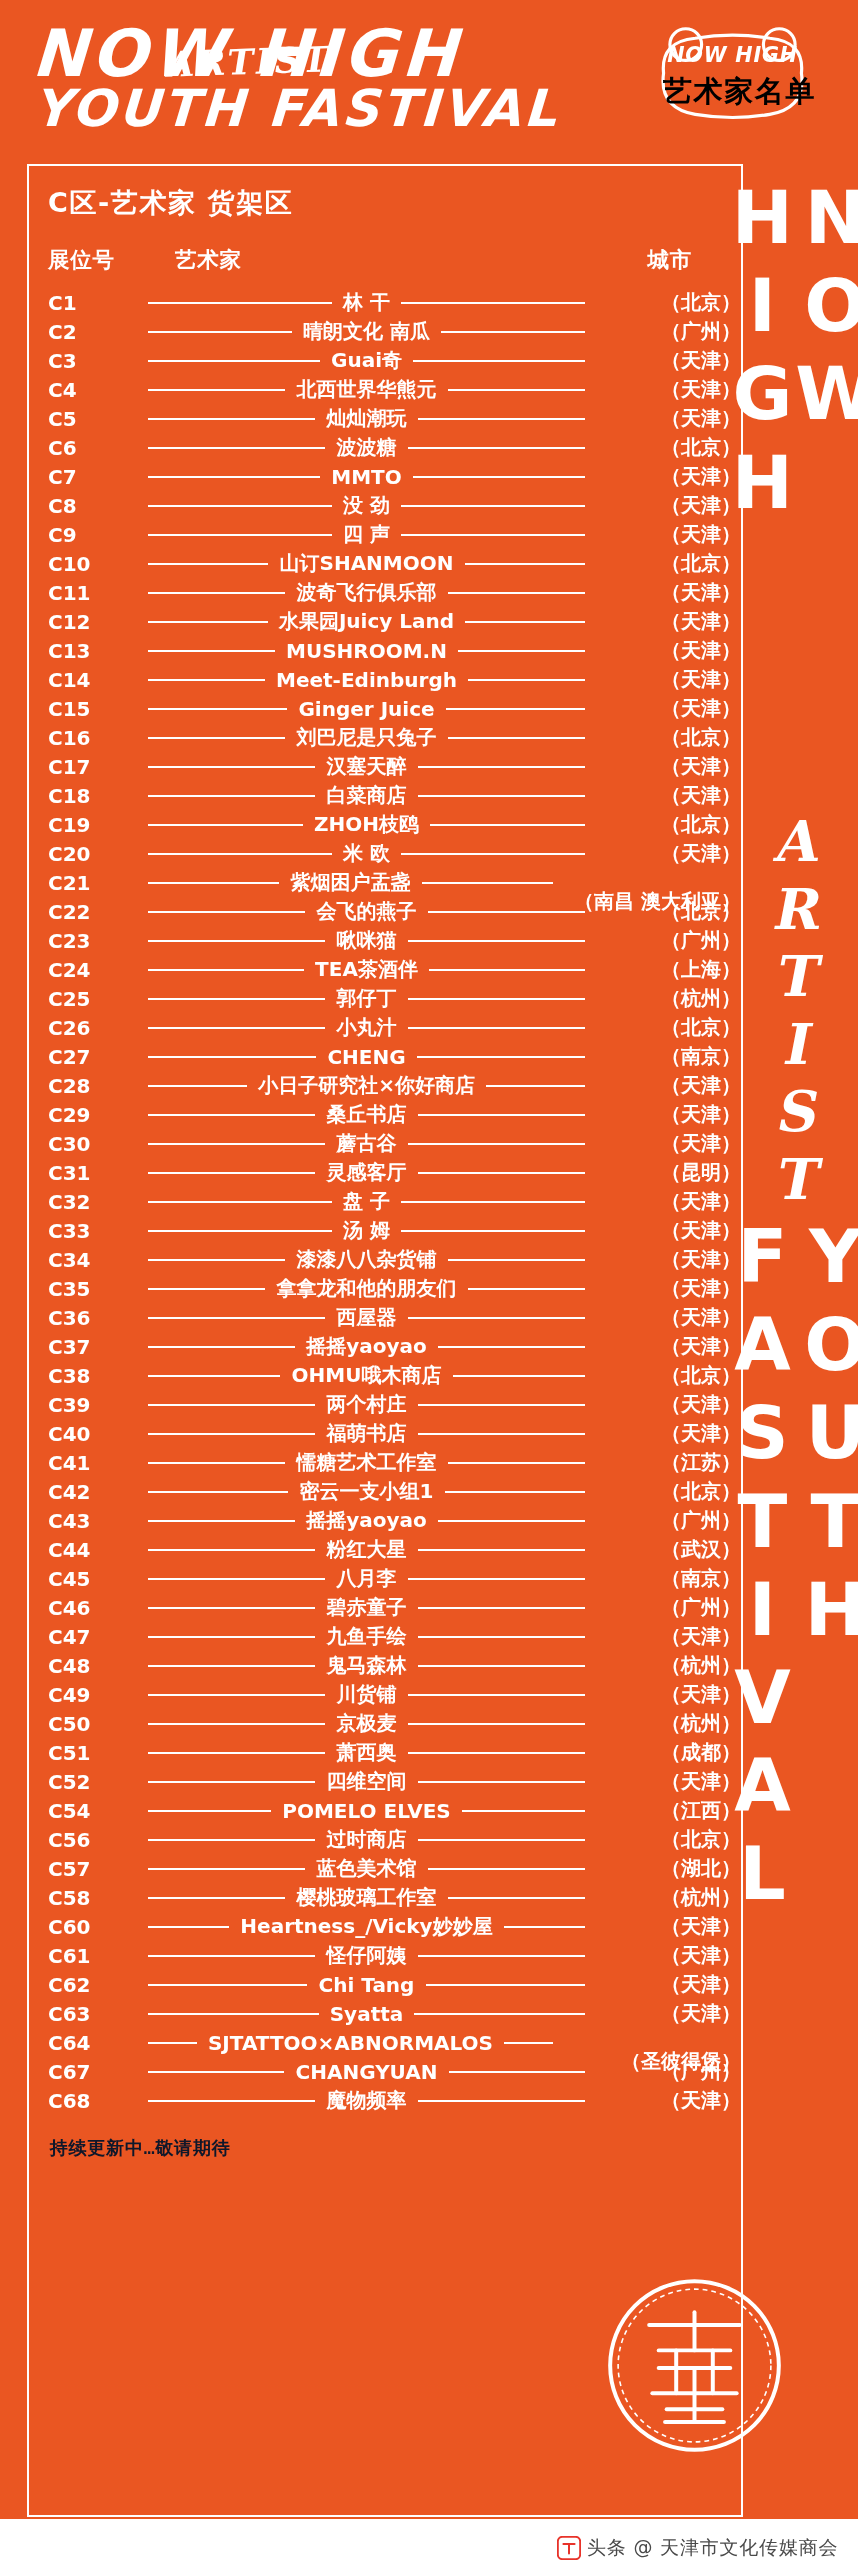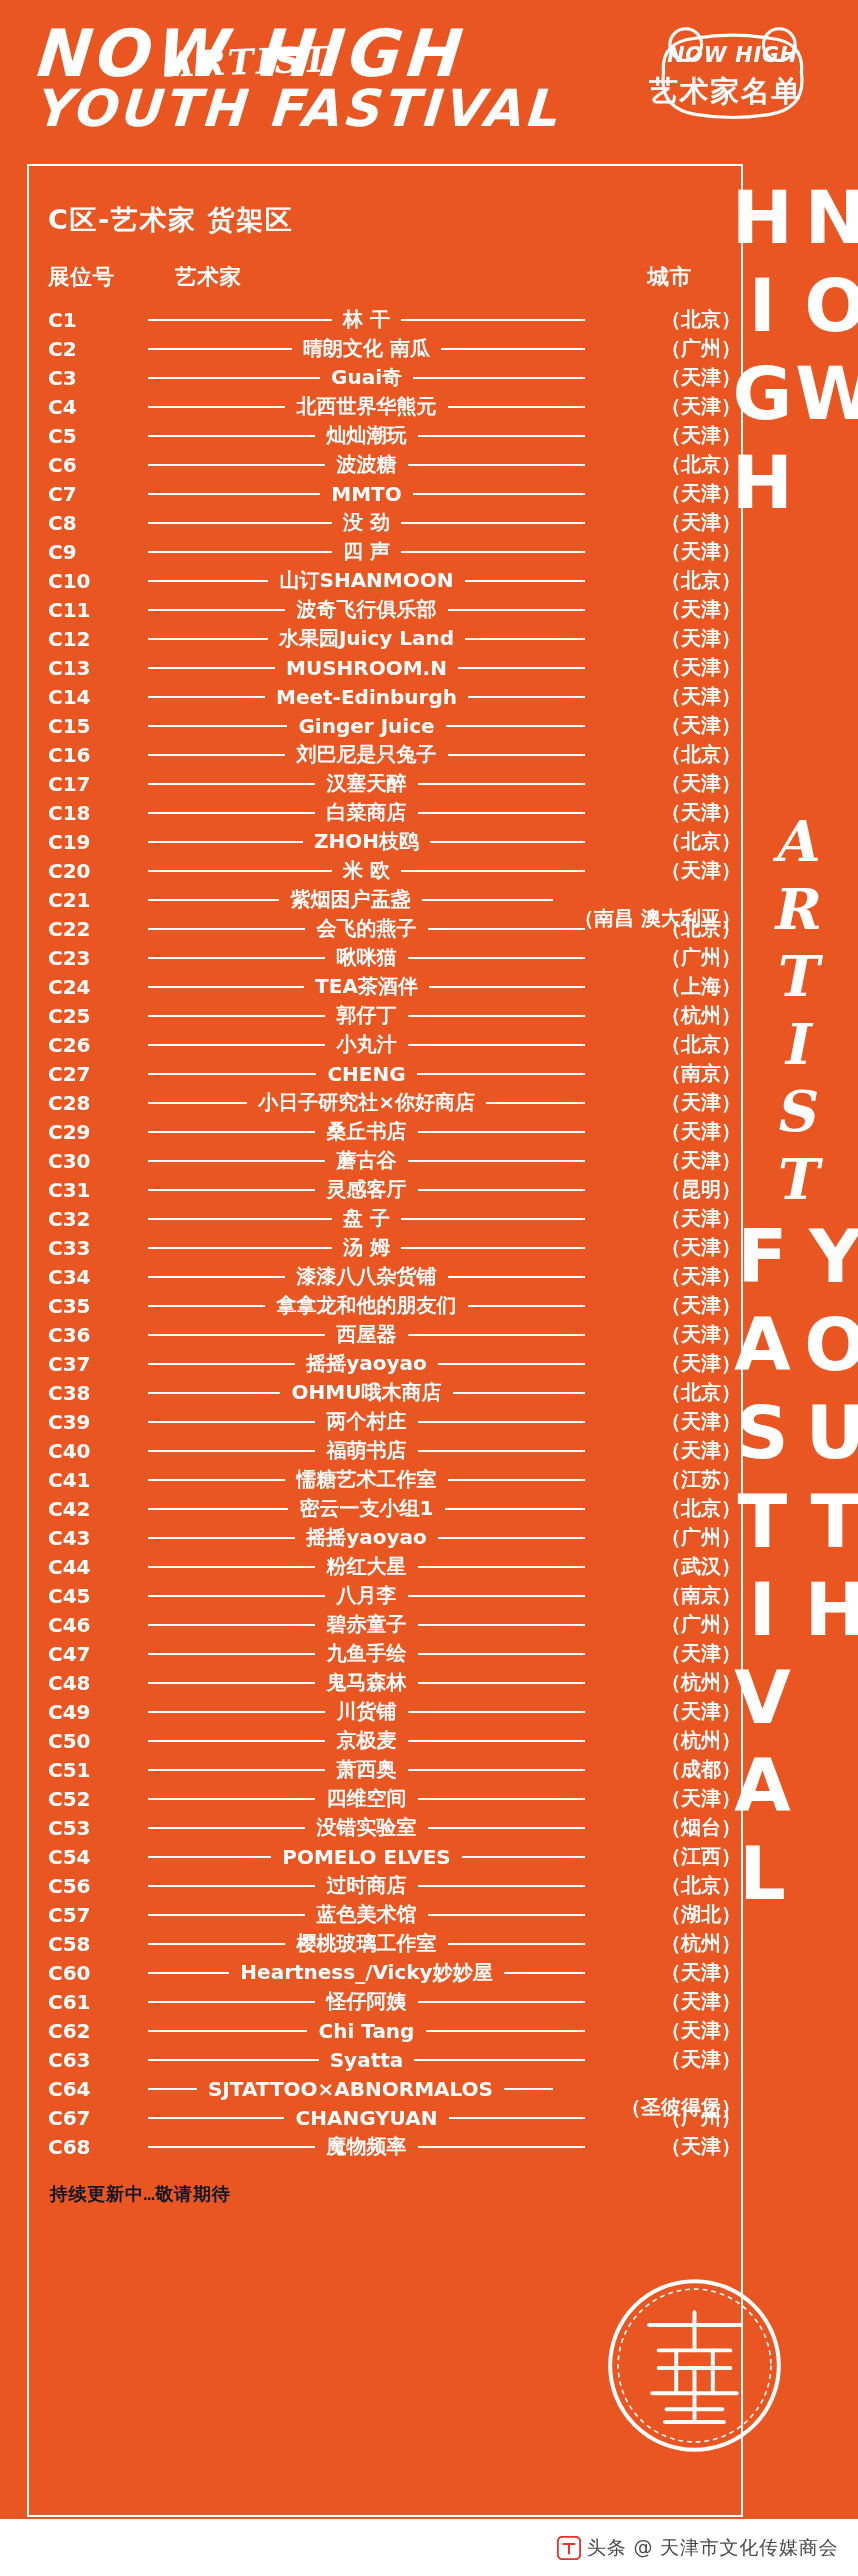--- a/index.html
+++ b/index.html
@@ -86,25 +86,25 @@
     font-weight: bold;
     font-style: italic;
     font-size: 20.7px;
     color: #ffffff;
     letter-spacing: 0.8px;
   }
   .badge-cn {
     position: absolute;
     left: 0; top: 48px;
     width: 167px;
-    text-align: left;
+    text-align: right;
     font-family: "DejaVu Sans", sans-serif;
     font-weight: bold;
     font-size: 29px;
-    color: #ffffff;
+    color: #000000;
     letter-spacing: 1.6px;
   }
 
   
   .vertical-text {
     position: absolute;
     right: 4.8px;
     top: 175px;
     width: 95px;
     height: 2147px;
@@ -152,21 +152,21 @@
     height: 2353px;
     border: 2.4px solid #ffffff;
     box-sizing: border-box;
     z-index: 2;
   }
   .panel-title {
     font-family: "DejaVu Sans", sans-serif;
     font-weight: bold;
     font-size: 27px;
     color: #ffffff;
-    padding: 36px 0 0 19px;
+    padding: 19px 0 0 19px;
     letter-spacing: 1.6px;
   }
   .col-head {
     display: flex;
     padding: 24px 0 8px 19px;
     font-family: "DejaVu Sans", sans-serif;
     font-weight: bold;
     font-size: 21.5px;
     color: #ffffff;
     letter-spacing: 0.8px;
@@ -663,27 +663,20 @@
           <div class="artist">萧西奥</div>
           <div class="dash-b"></div>
           <div class="city">（成都）</div>
         </div>
         <div class="row">
           <div class="booth">C52</div>
           <div class="dash-a"></div>
           <div class="artist">四维空间</div>
           <div class="dash-b"></div>
           <div class="city">（天津）</div>
-        </div>
-        <div class="row">
-          <div class="booth">C53</div>
-          <div class="dash-a"></div>
-          <div class="artist">没错实验室</div>
-          <div class="dash-b"></div>
-          <div class="city">（烟台）</div>
         </div>
         <div class="row">
           <div class="booth">C54</div>
           <div class="dash-a"></div>
           <div class="artist">POMELO ELVES</div>
           <div class="dash-b"></div>
           <div class="city">（江西）</div>
         </div>
         <div class="row">
           <div class="booth">C56</div>

